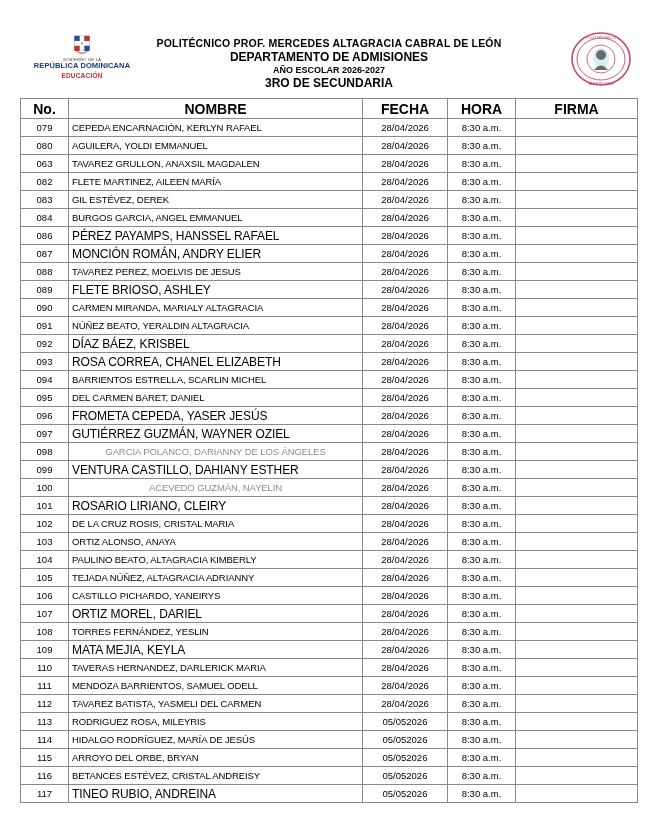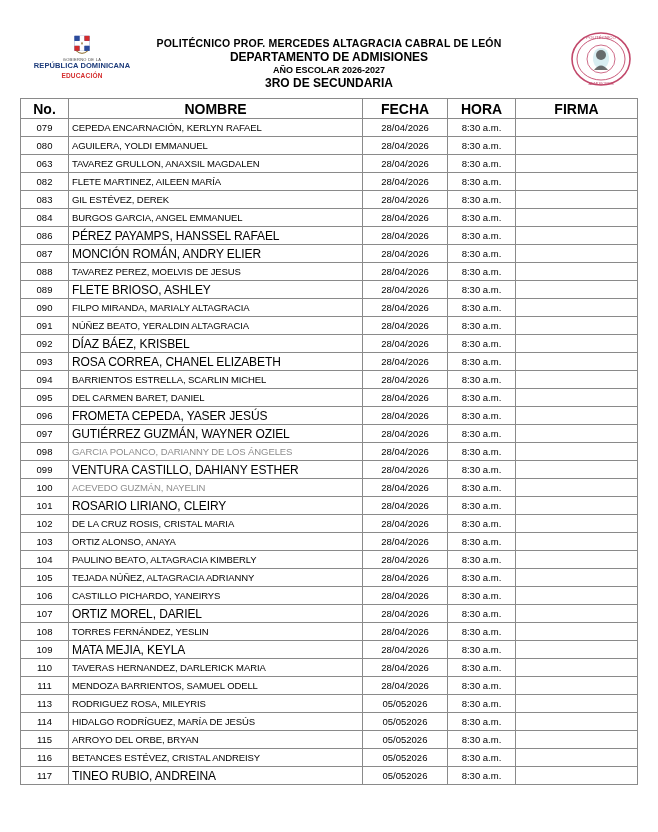--- a/index.html
+++ b/index.html
@@ -122,20 +122,21 @@
   td.name {
     font-size: 9.5px;
     letter-spacing: -0.1px;
   }
   td.name.big {
     font-size: 12px;
     margin-top: 24px;
   }
   td.name.gray {
     color: #8c8c8c;
+    text-align: center;
   }
   td.num {
     font-size: 10px;
   }
   td.fecha, td.hora {
     font-size: 9.5px;
   }
 </style>
 </head>
 <body>
@@ -258,21 +259,21 @@
         </tr>
         <tr>
           <td class="col-no num">089</td>
           <td class="col-name name big">FLETE BRIOSO, ASHLEY</td>
           <td class="col-fecha fecha">28/04/2026</td>
           <td class="col-hora hora">8:30 a.m.</td>
           <td class="col-firma"></td>
         </tr>
         <tr>
           <td class="col-no num">090</td>
-          <td class="col-name name">FILPO MIRANDA, MARIALY ALTAGRACIA</td>
+          <td class="col-name name">CARMEN MIRANDA, MARIALY ALTAGRACIA</td>
           <td class="col-fecha fecha">28/04/2026</td>
           <td class="col-hora hora">8:30 a.m.</td>
           <td class="col-firma"></td>
         </tr>
         <tr>
           <td class="col-no num">091</td>
           <td class="col-name name">NÚÑEZ BEATO, YERALDIN ALTAGRACIA</td>
           <td class="col-fecha fecha">28/04/2026</td>
           <td class="col-hora hora">8:30 a.m.</td>
           <td class="col-firma"></td>
@@ -406,20 +407,27 @@
         <tr>
           <td class="col-no num">110</td>
           <td class="col-name name">TAVERAS HERNANDEZ, DARLERICK MARIA</td>
           <td class="col-fecha fecha">28/04/2026</td>
           <td class="col-hora hora">8:30 a.m.</td>
           <td class="col-firma"></td>
         </tr>
         <tr>
           <td class="col-no num">111</td>
           <td class="col-name name">MENDOZA BARRIENTOS, SAMUEL ODELL</td>
+          <td class="col-fecha fecha">28/04/2026</td>
+          <td class="col-hora hora">8:30 a.m.</td>
+          <td class="col-firma"></td>
+        </tr>
+        <tr>
+          <td class="col-no num">112</td>
+          <td class="col-name name">TAVAREZ BATISTA, YASMELI DEL CARMEN</td>
           <td class="col-fecha fecha">28/04/2026</td>
           <td class="col-hora hora">8:30 a.m.</td>
           <td class="col-firma"></td>
         </tr>
         <tr>
           <td class="col-no num">113</td>
           <td class="col-name name">RODRIGUEZ ROSA, MILEYRIS</td>
           <td class="col-fecha fecha">05/052026</td>
           <td class="col-hora hora">8:30 a.m.</td>
           <td class="col-firma"></td>

